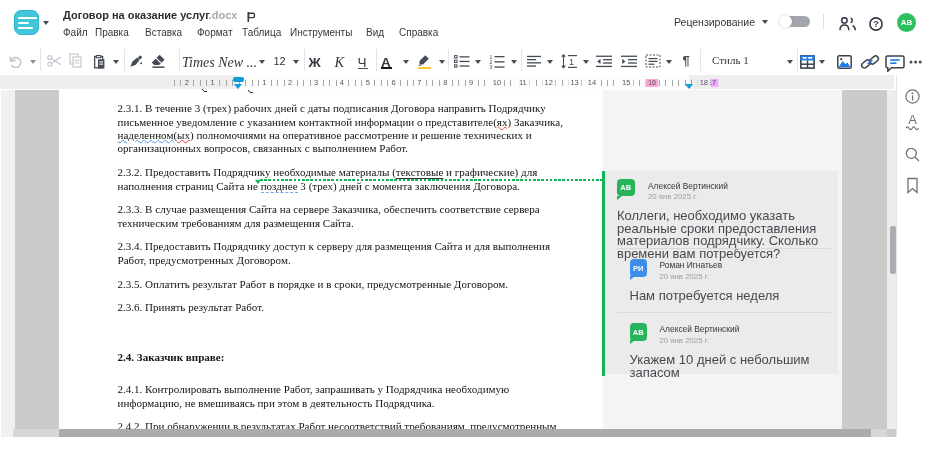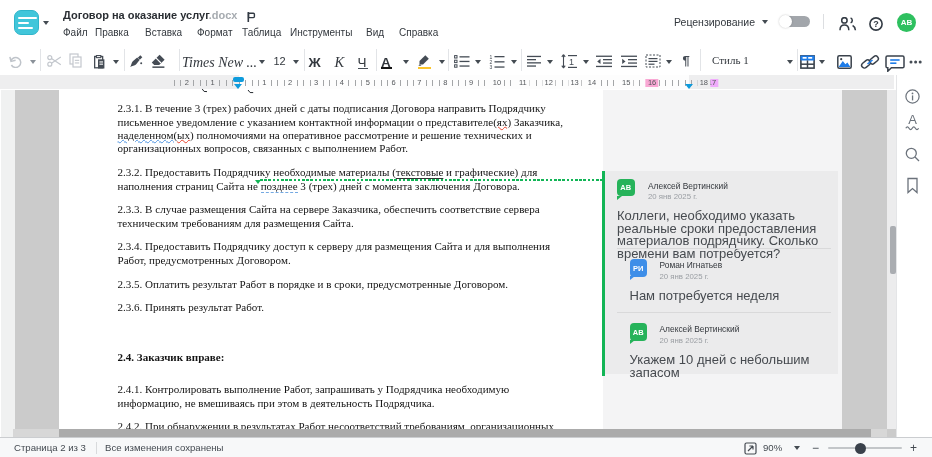--- a/index.html
+++ b/index.html
@@ -360,21 +360,21 @@
       <div id="doc">
         <p>2.3.1. В течение 3 (трех) рабочих дней с даты подписания Договора направить Подрядчику письменное уведомление с указанием контактной информации о представителе<span class="sqr">(ях)</span> Заказчика, <span class="sqb">наделенном(</span><span class="sqr">ых</span>) полномочиями на оперативное рассмотрение и решение технических и организационных вопросов, связанных с выполнением Работ.</p>
         <p>2.3.2. Предоставить Подрядчику необходимые материалы (<span class="ins">текстовые</span> и графические) для наполнения страниц Сайта не <span class="insb">позднее</span> 3 (трех) дней с момента заключения Договора.</p>
         <p>2.3.3. В случае размещения Сайта на сервере Заказчика, обеспечить соответствие сервера техническим требованиям для размещения Сайта.</p>
         <p>2.3.4. Предоставить Подрядчику доступ к серверу для размещения Сайта и для выполнения Работ, предусмотренных Договором.</p>
         <p>2.3.5. Оплатить результат Работ в порядке и в сроки, предусмотренные Договором.</p>
         <p>2.3.6. Принять результат Работ.</p>
         <p style="margin-bottom:12.45px;">&nbsp;</p>
         <p style="margin-bottom:19px;font-weight:bold;">2.4. Заказчик вправе:</p>
         <p>2.4.1. Контролировать выполнение Работ, запрашивать у Подрядчика необходимую информацию, не вмешиваясь при этом в деятельность Подрядчика.</p>
-        <p>2.4.2. При обнаружении в результатах Работ несоответствий требованиям, организационных</p>
+        <p>2.4.2. При обнаружении в результатах Работ несоответствий требованиям, предусмотренным</p>
       </div>
       <svg class="abs" style="left:142px;top:-1px;" width="8" height="5" viewBox="0 0 8 5">
         <path d="M1.2 0 Q2.6 3.6 6 2.6" fill="none" stroke="#24292e" stroke-width="1"></path>
       </svg>
       <svg class="abs" style="left:187.5px;top:-0.5px;" width="8" height="5" viewBox="0 0 8 5">
         <path d="M1 0 Q2.6 3.8 6.2 2.6" fill="none" stroke="#24292e" stroke-width="1"></path>
       </svg>
       <div class="dashline"></div>
       <div class="abs" style="left:196px;top:89.3px;width:0;height:0;border-left:3px solid transparent;border-right:3px solid transparent;border-top:4.6px solid #12b556;"></div>
       <div class="gline"></div>
@@ -396,29 +396,13 @@
       </div>
     </div>
     <div id="leftstrip"></div>
     <div id="vscroll"></div>
     <div id="vthumb"></div>
     <div id="hscroll">
         <div id="hthumb"></div>
       </div>
   </div>
 
-  <div id="status">
-    <span class="abs" style="left:14px;top:4px;">Страница 2 из 3</span>
-    <span class="abs" style="left:105px;top:4px;">Все изменения сохранены</span>
-    <div class="abs" style="left:96px;top:4px;width:1px;height:12px;background:#d8dadc;"></div>
-
-    <svg class="abs" style="left:744px;top:3.5px;" width="13" height="13" viewBox="0 0 13 13">
-      <rect x="1" y="1" width="11" height="11" rx="1.5" fill="none" stroke="#444a51" stroke-width="1.2"></rect>
-      <path d="M4 9 L9 4 M9 4 H5.4 M9 4 V7.6" stroke="#444a51" stroke-width="1.2" fill="none"></path>
-    </svg>
-    <span class="abs" style="left:763px;top:4px;">90%</span>
-    <span class="caret" style="position:absolute;left:794px;top:8px;"></span>
-    <span class="abs" style="left:812px;top:3px;font-size:12px;color:#444a51;">−</span>
-    <div class="abs" style="left:828px;top:9px;width:74px;height:2px;background:#c3c6c9;border-radius:1px;"></div>
-    <div class="abs" style="left:855px;top:4.5px;width:11px;height:11px;border-radius:50%;background:#3a414b;"></div>
-    <span class="abs" style="left:910px;top:3px;font-size:12px;color:#444a51;">+</span>
-  </div>
 </div>
 
 </body></html>

